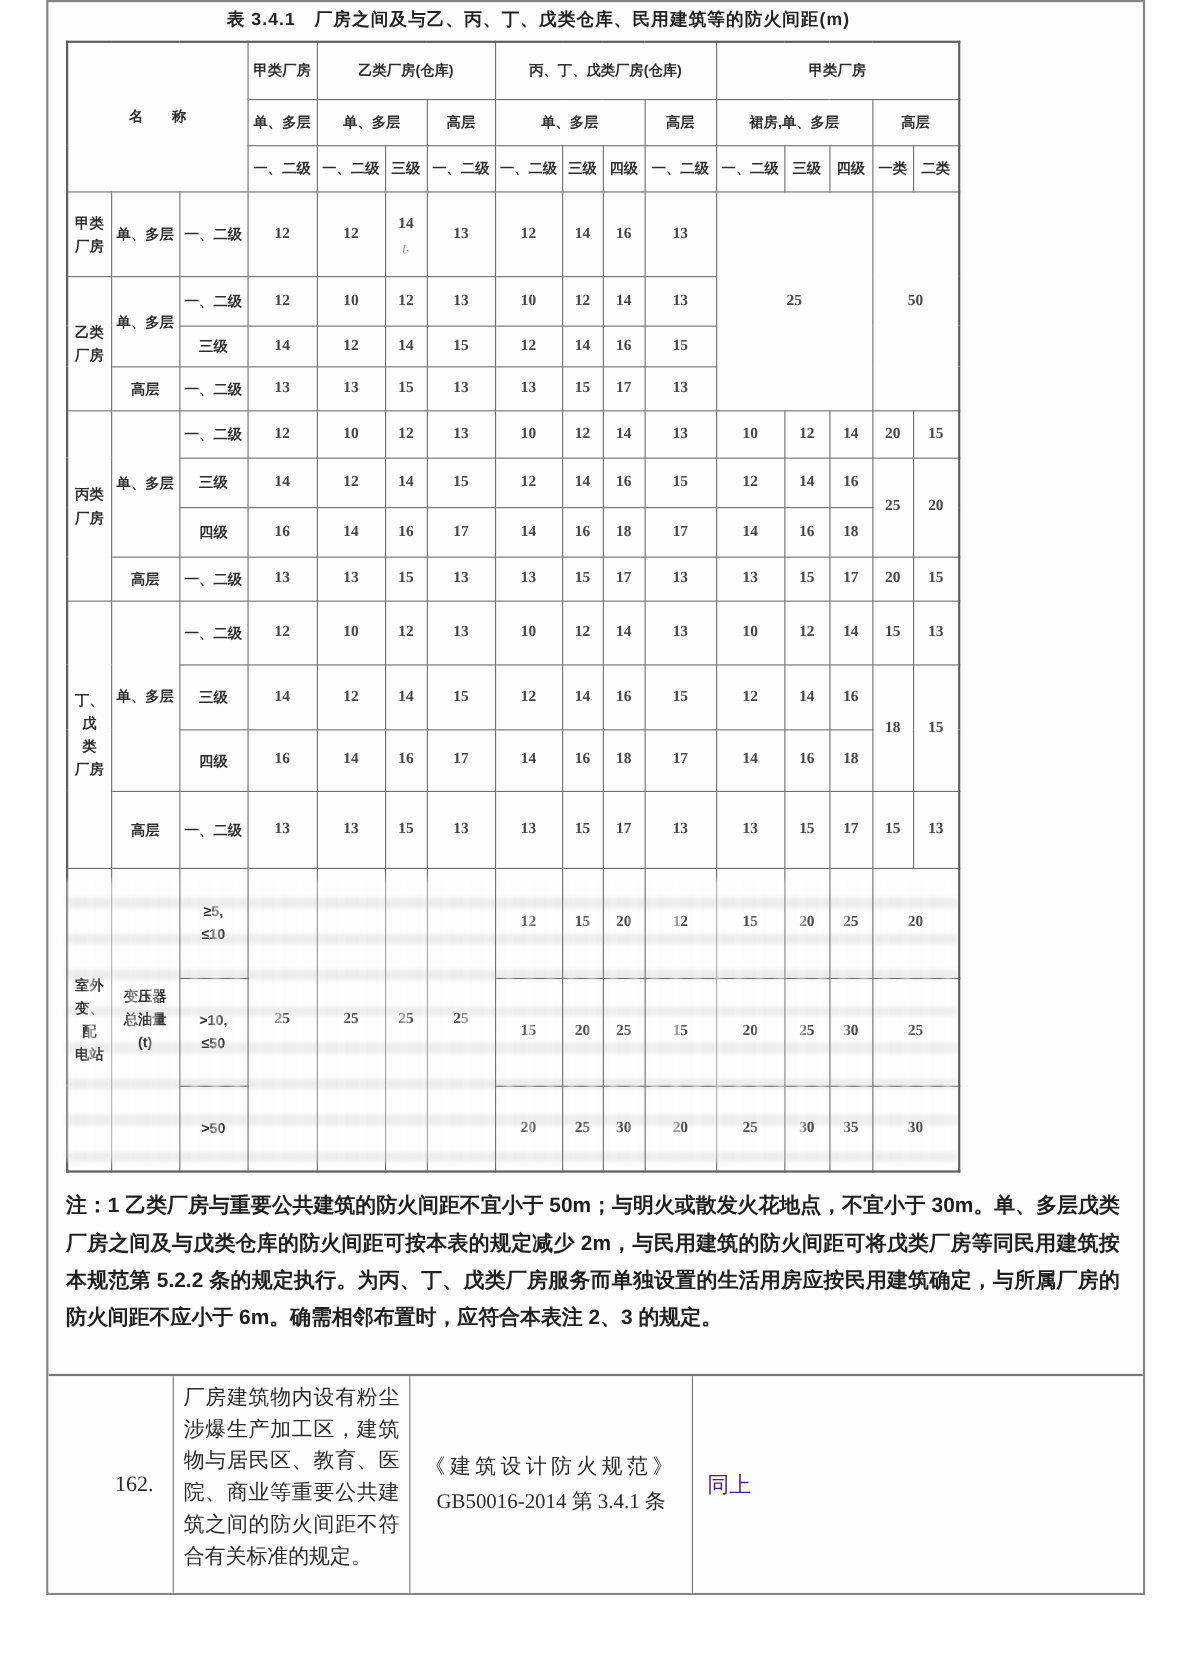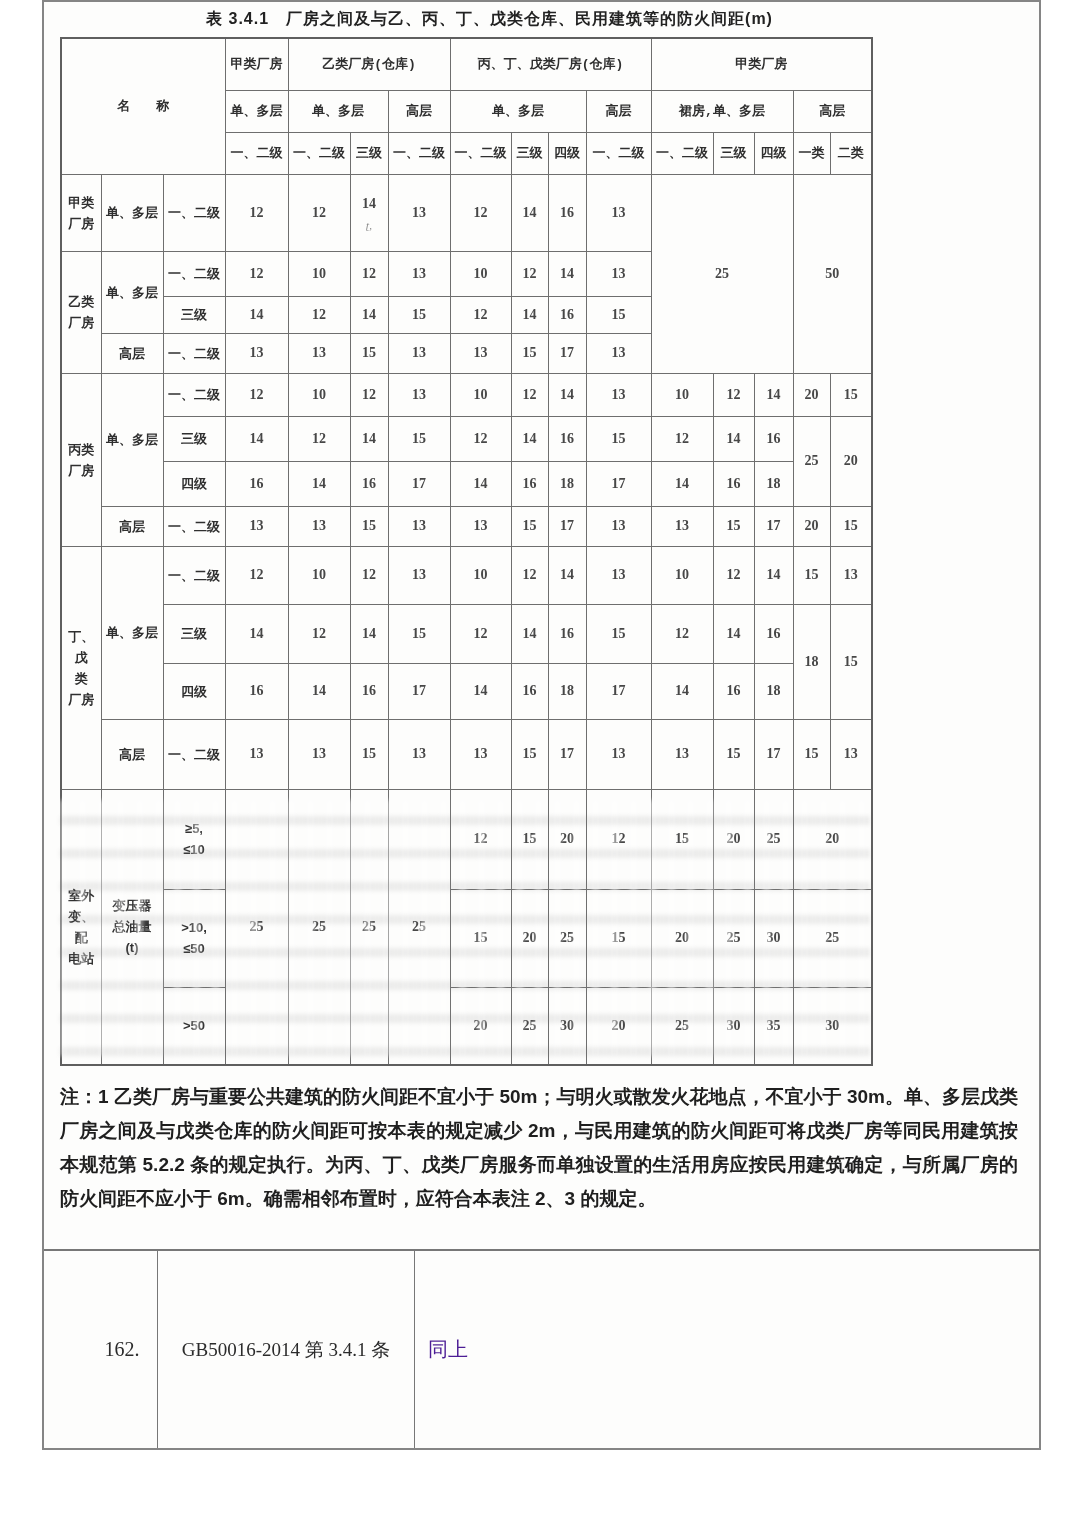--- a/index.html
+++ b/index.html
@@ -16,21 +16,21 @@
   .tbl-title{
     width:811px;text-align:center;text-indent:48px;
     font-family:"Liberation Sans",sans-serif;font-weight:bold;
     font-size:16px;line-height:22px;color:#222;margin:0 0 7px 0;letter-spacing:1px;
   }
   table.fire{border-collapse:collapse;table-layout:fixed;border:2px solid #5f5f5f;}
   table.fire td{
     border:1px solid #6e6e6e;text-align:center;vertical-align:middle;
     padding:0 1px;overflow:hidden;
   }
-  td.hd{font-family:Liberation Mono, monospace;font-weight:bold;font-size:13px;color:#2f2f2f;}
+  td.hd{font-family:Liberation Sans, sans-serif;font-weight:bold;font-size:13px;color:#2f2f2f;}
   td.grp,td.sub{font-family:"Liberation Sans",sans-serif;font-weight:bold;font-size:13px;color:#2f2f2f;white-space:pre-line;line-height:21px;}
   td.num{font-family:"Liberation Serif",serif;font-weight:bold;font-size:14px;color:#474747;}
   .mark{display:block;font-size:11px;line-height:10px;color:#8a8a8a;font-style:italic;margin-top:8px;font-weight:normal;}
   .h1{height:52px}.h2{height:42px}.h3{height:42px}
   .r1{height:77px}.r2{height:45px}.r3{height:37px}.r4{height:40px}
   .r5{height:43px}.r6{height:45px}.r7{height:45px}.r8{height:40px}
   .r9{height:58px}.r10{height:59px}.r11{height:56px}.r12{height:70px}
   .r13{height:100px}.r14{height:98px}.r15{height:78px}
   .note{
     width:958px;margin:14px 0 4px 0;
@@ -360,18 +360,20 @@
     </tbody>
       </table>
 
     <div class="ghost"></div>
 
     <div class="note">注：1 乙类厂房与重要公共建筑的防火间距不宜小于 50m；与明火或散发火花地点，不宜小于 30m。单、多层戊类厂房之间及与戊类仓库的防火间距可按本表的规定减少 2m，与民用建筑的防火间距可将戊类厂房等同民用建筑按本规范第 5.2.2 条的规定执行。为丙、丁、戊类厂房服务而单独设置的生活用房应按民用建筑确定，与所属厂房的防火间距不应小于 6m。确需相邻布置时，应符合本表注 2、3 的规定。</div>
   </div>
 
   <div class="bottom">
     <div class="b-num">162.</div>
+    <div class="b-issue">厂房建筑物内设有粉尘涉爆生产加工区，建筑物与居民区、教育、医院、商业等重要公共建筑之间的防火间距不符合有关标准的规定。</div>
     <div class="b-reg">
+      <span class="spread">《建筑设计防火规范》</span>
       <span>GB50016-2014 第 3.4.1 条</span>
     </div>
     <div class="b-same">同上</div>
   </div>
 </div>
 
 </body></html>

